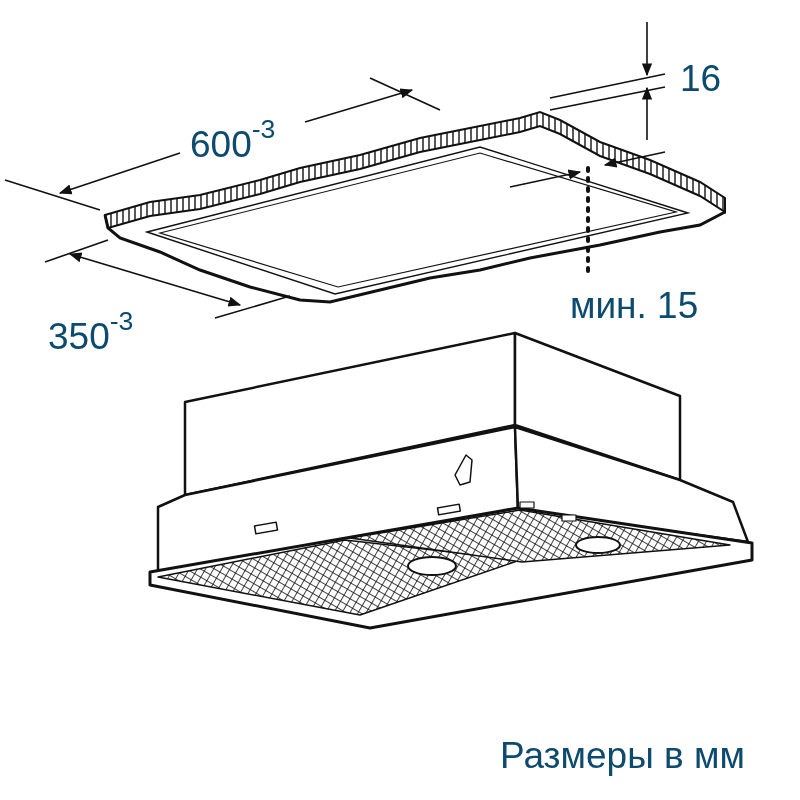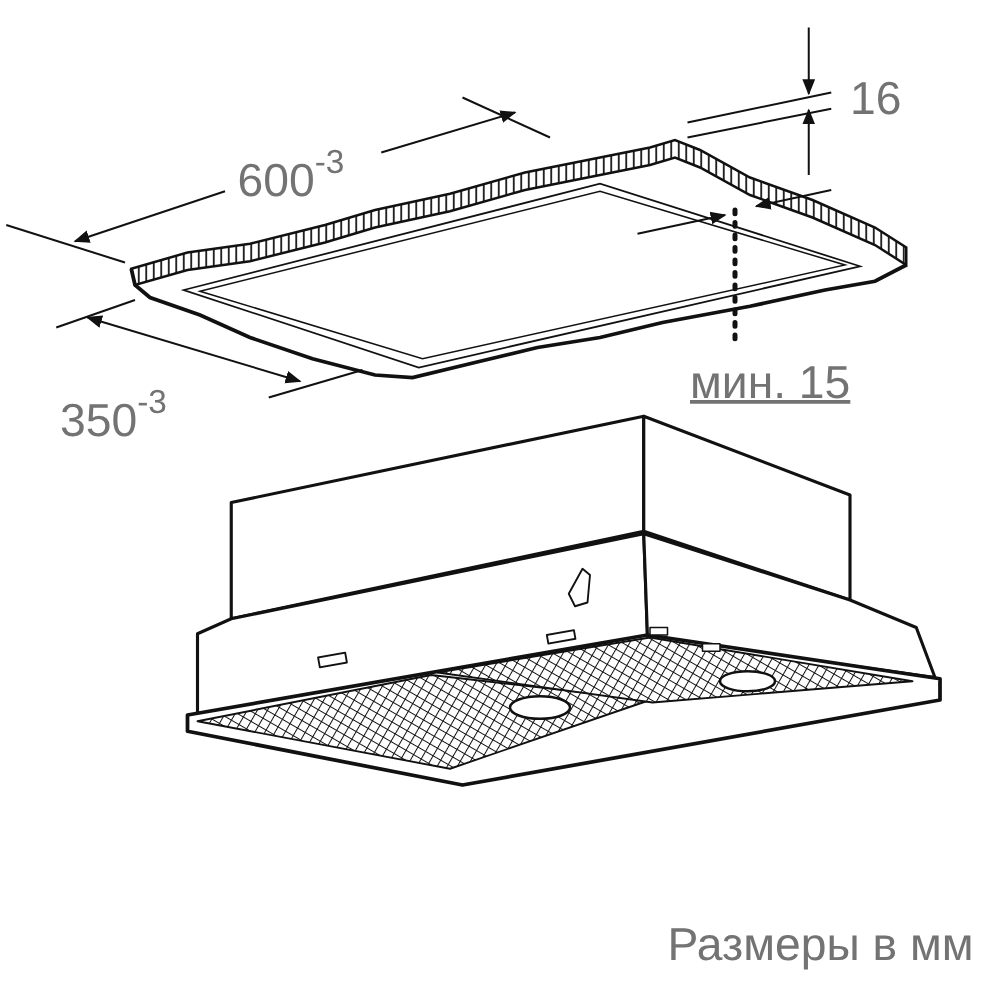--- a/index.html
+++ b/index.html
@@ -1,25 +1,25 @@
 <!DOCTYPE html>
 <html><head>
 <meta charset="utf-8">
 <style>
   html, body { margin:0; padding:0; background:#ffffff; }
   body { width:800px; height:800px; position:relative; overflow:hidden;
          font-family:"Liberation Sans", sans-serif; color:#111; }
   #canvas { position:absolute; left:0; top:0; width:800px; height:800px; }
-  .lbl { position:absolute; font-family:"Liberation Sans", sans-serif; color:#737373; white-space:nowrap; line-height:1; }
+  .lbl { position:absolute; font-family:"Liberation Sans", sans-serif; color:#0c4a6e; white-space:nowrap; line-height:1; }
   .lbl sup { font-size:0.72em; vertical-align:0.72em; }
   #lbl-500 { left:190px; top:116px; font-size:37px; }
   #lbl-350 { left:48px; top:308px; font-size:37px; }
   #lbl-16  { left:680px; top:60px; font-size:37px; }
-  #lbl-min15 { left:552px; top:287px; font-size:37px;text-decoration:underline; }
-  #lbl-units { left:534px; top:737px; font-size:37px; }
+  #lbl-min15 { left:570px; top:287px; font-size:37px; }
+  #lbl-units { left:500px; top:737px; font-size:37px; }
 </style>
 </head>
 <body>
 
 <svg id="canvas" viewBox="0 0 800 800" xmlns="http://www.w3.org/2000/svg">
   <defs>
     <pattern id="hatch" width="6" height="6" patternUnits="userSpaceOnUse" patternTransform="rotate(0)">
       <line x1="3" y1="0" x2="3" y2="6" stroke="#111" stroke-width="1.4"></line>
     </pattern>
     <pattern id="mesh" width="7" height="7" patternUnits="userSpaceOnUse" patternTransform="rotate(30)">

